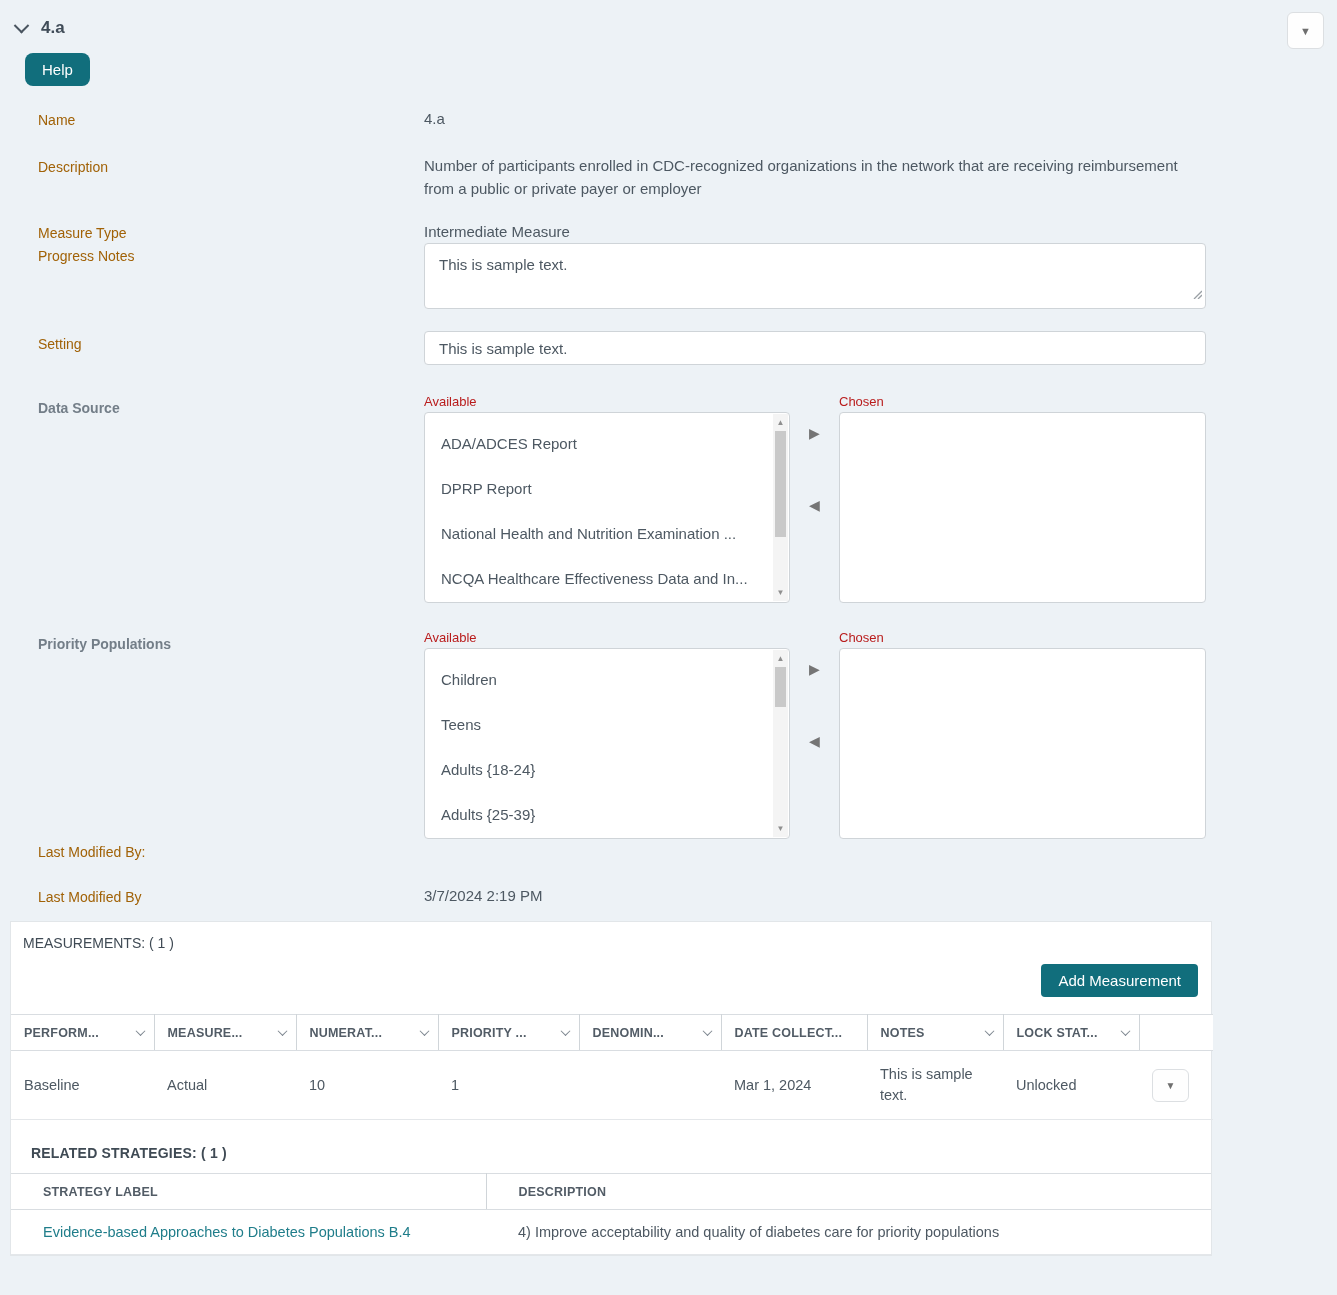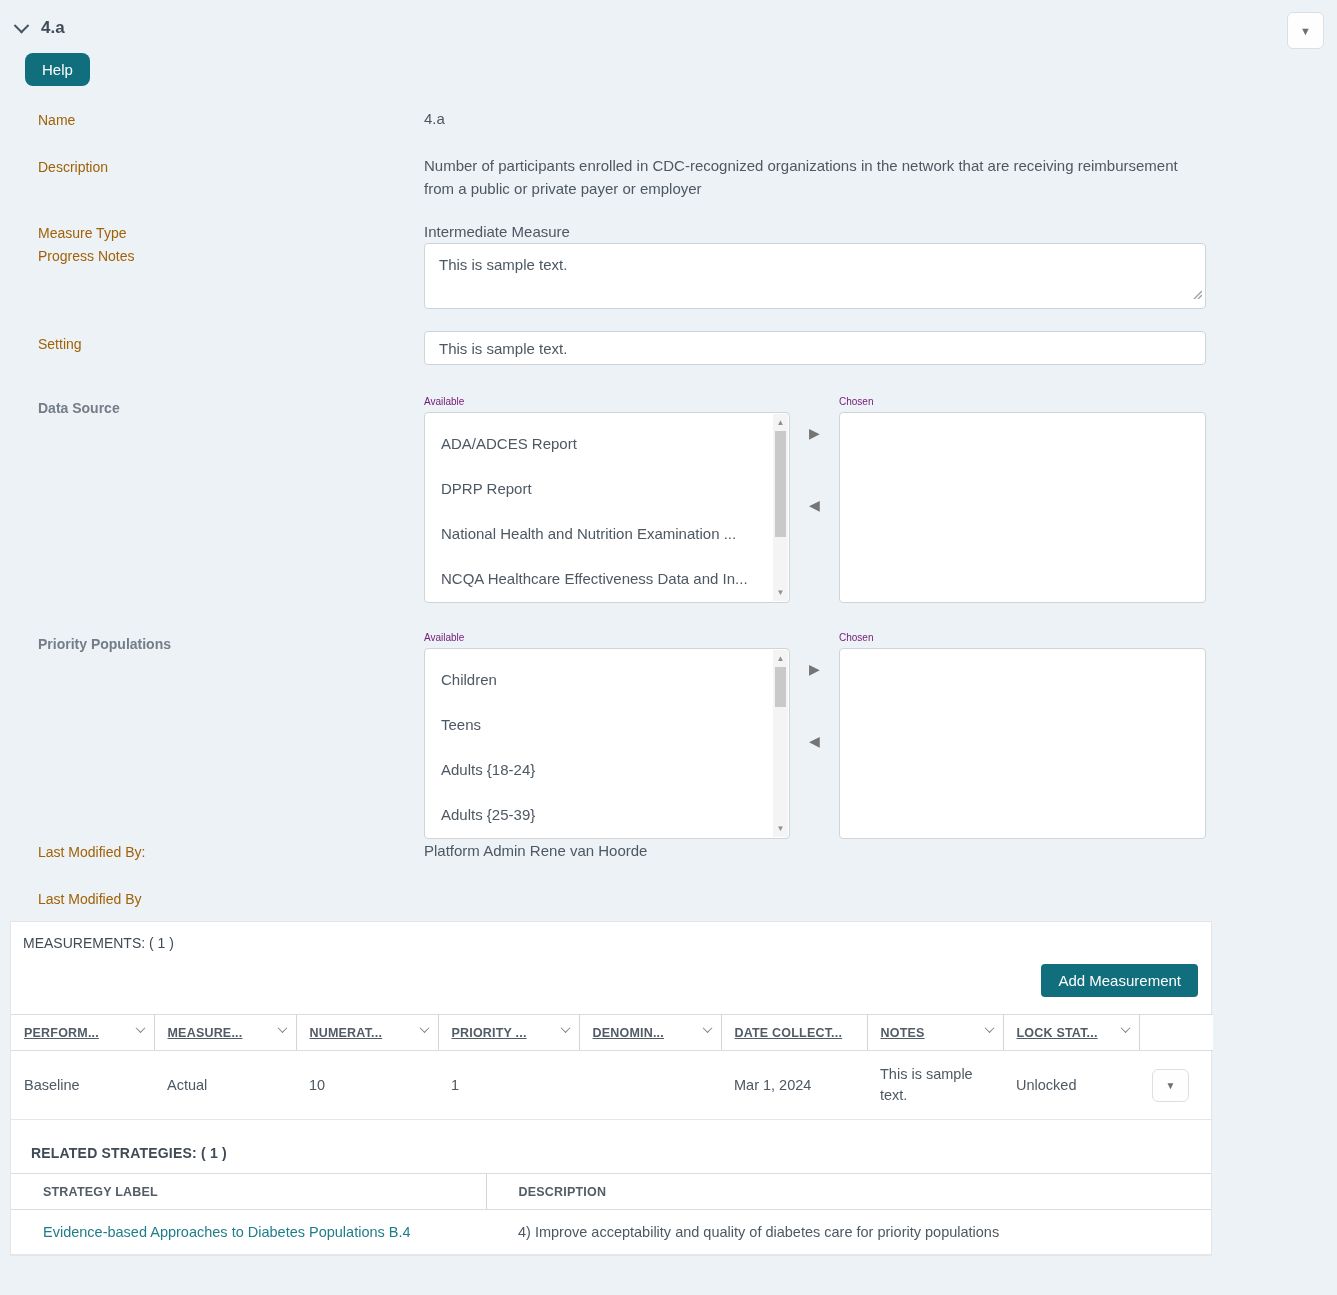--- a/index.html
+++ b/index.html
@@ -63,21 +63,21 @@
   input.single {
     width: 100%; height: 34px;
     border: 1px solid #cfd4d8; border-radius: 4px;
     font-family: "Liberation Sans", sans-serif;
     font-size: 15px; color: #4d5862; padding: 0 14px; background: #fff;
   }
   
   .duallist { display: flex; }
   .listcol { width: 366px; }
   .chosencol { flex: 1; }
-  .sublabel { font-size: 10px; color: #701a75; margin-bottom: 3px; line-height: 14px; }
+  .sublabel { font-size: 13px; color: #b91c1c; margin-bottom: 3px; line-height: 14px; }
   .listbox {
     position: relative; height: 191px; background: #fff;
     border: 1px solid #cfd4d8; border-radius: 4px; overflow: hidden;
   }
   .list-items { padding: 9px 20px 0 16px; }
   .list-item { font-size: 15px; color: #4d5862; padding: 10px 0 12px; cursor: pointer; white-space: nowrap; overflow: hidden; }
   .vscroll {
     position: absolute; top: 1px; right: 1px; bottom: 1px; width: 15px;
     background: #f4f4f4;
   }
@@ -97,21 +97,21 @@
   .add-row { display: flex; justify-content: flex-end; padding: 0 13px; margin-top: 13px; }
   table.mtable { width: 100%; border-collapse: collapse; table-layout: fixed; margin-top: 17px; }
   table.mtable th {
     border-top: 1px solid #d9dde1; border-bottom: 1px solid #d9dde1;
     height: 36px; padding: 0 10px 0 13px;
     font-size: 12.5px; font-weight: bold; color: #525c66; letter-spacing: .2px;
     text-align: left; white-space: nowrap; overflow: hidden; cursor: pointer;
     background: #fff;
   }
   table.mtable th.sep { border-right: 1px solid #d0d5d9; }
-  .th-inner { display: flex; justify-content: space-between; text-decoration: underline; }
+  .th-inner { display: flex; align-items: center; justify-content: space-between; }
   .chev {
     width: 7px; height: 7px; flex: 0 0 auto;
     border-right: 1.6px solid #7d868f; border-bottom: 1.6px solid #7d868f;
     transform: rotate(45deg) translate(-1px,-1px); margin-left: 8px;
   }
   table.mtable td {
     padding: 13px 13px; font-size: 14.5px; color: #4d5862;
     border-bottom: 1px solid #e4e7ea; vertical-align: middle; line-height: 21px;
   }
   .row-menu-btn {
@@ -251,25 +251,25 @@
         <div class="chosencol">
           <div class="sublabel">Chosen</div>
           <div class="listbox"></div>
         </div>
       </div>
     </div>
   </div>
 
   <div class="form-row mb-lmb">
     <div class="flabel">Last Modified By:</div>
-    <div class="fvalue">Platform Admin Rene van Hoorde</div>
   </div>
 
   <div class="form-row">
     <div class="flabel">Last Modified By</div>
+    <div class="fvalue">3/7/2024 2:19 PM</div>
   </div>
 
 </div>
 
 
 <div class="panel">
   <div class="panel-title">MEASUREMENTS: ( 1 )</div>
 
   <div class="add-row">
     <button class="btn-teal">Add Measurement</button>

